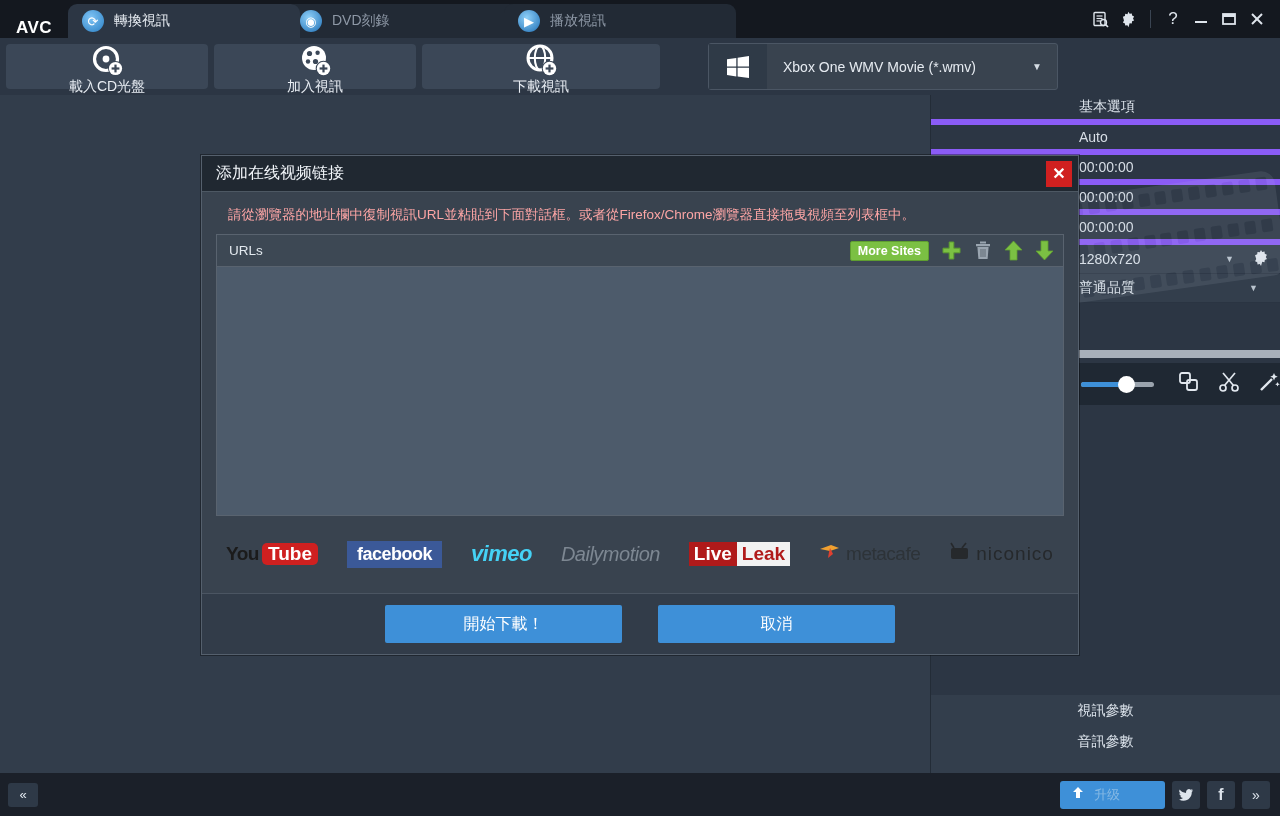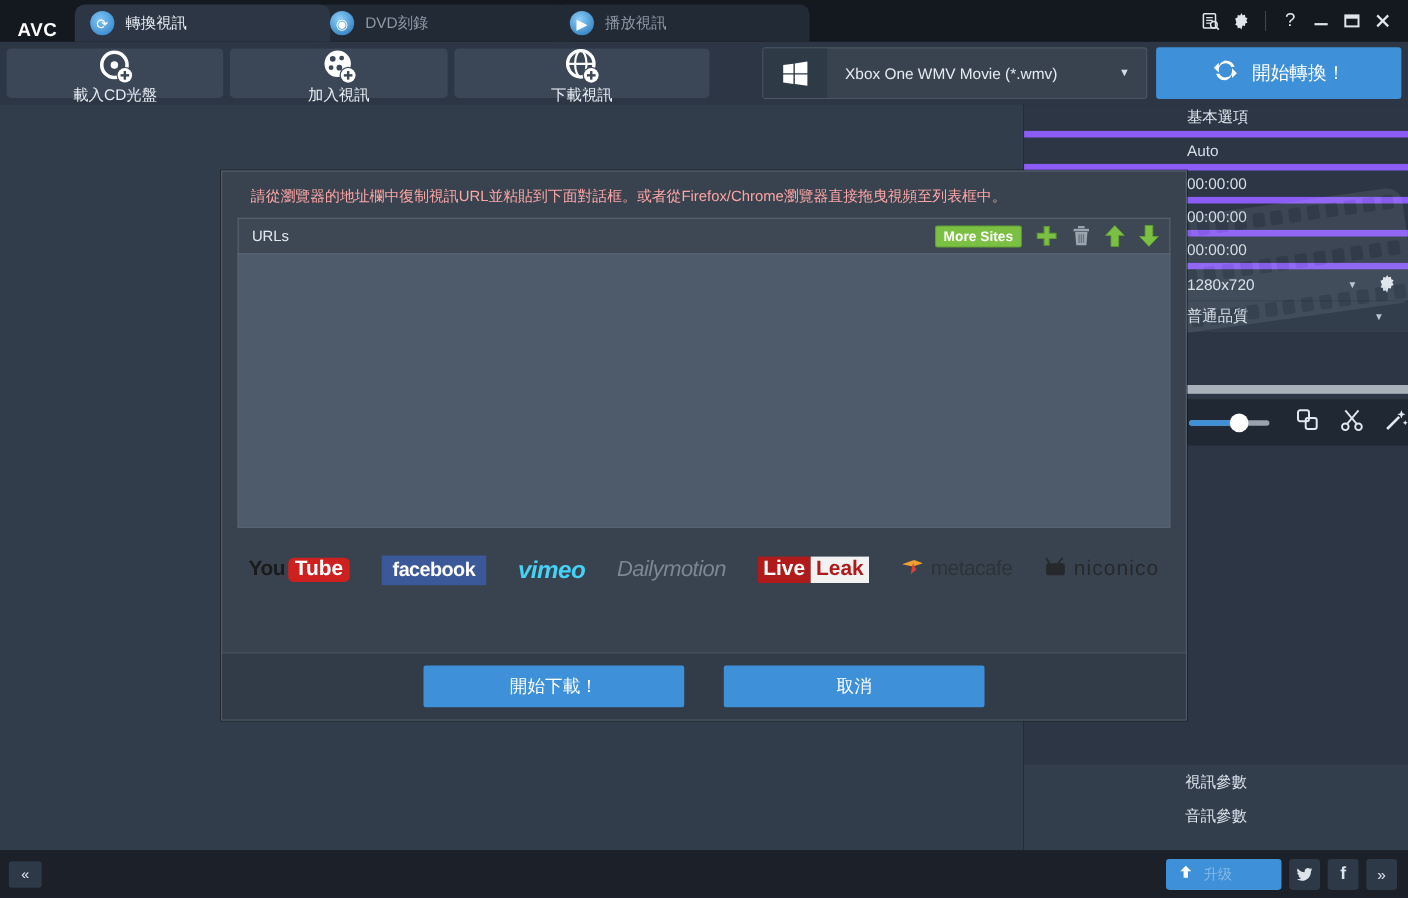--- a/index.html
+++ b/index.html
@@ -372,29 +372,20 @@
             <path d="M2 5.2l9.3-1.3v8.6H2V5.2z" fill="#fff"></path>
             <path d="M12.6 3.7L24 2v10.5H12.6V3.7z" fill="#fff"></path>
             <path d="M2 13.8h9.3v8.6L2 21.1v-7.3z" fill="#fff"></path>
             <path d="M12.6 13.8H24V24l-11.4-1.6v-8.6z" fill="#fff"></path>
           </svg>
       </div>
       <div class="fmt-text">Xbox One WMV Movie (*.wmv)</div>
       <div class="fmt-caret">▼</div>
     </div>
 
-    <div class="convert-btn">
-      <span class="cico">
-        <svg width="24" height="24" viewBox="0 0 24 24">
-            <path d="M12 3a9 9 0 018.5 6h-3.2A6 6 0 006 10.6V14l-4.5-4.5L6 5v3.2A9 9 0 0112 3z" fill="#fff"></path>
-            <path d="M12 21a9 9 0 01-8.5-6h3.2A6 6 0 0018 13.4V10l4.5 4.5L18 19v-3.2A9 9 0 0112 21z" fill="#fff"></path>
-          </svg>
-      </span>
-      <span>開始轉換！</span>
-    </div>
   </div>
 
   <div class="main">
     <div class="filelist"></div>
 
     <div class="rightpanel">
       <div class="filmstrip">
         <div class="film-body"></div>
         <div class="film-holes fh1">
             <i></i>
@@ -531,20 +522,24 @@
         <svg width="16" height="16" viewBox="0 0 16 16">
             <path d="M15 3.2c-.5.25-1.1.4-1.7.5.6-.4 1-1 1.2-1.7-.55.35-1.2.6-1.85.73A2.9 2.9 0 008 5.3c0 .23.03.45.08.66A8.3 8.3 0 011.7 2.6a2.9 2.9 0 00.9 3.9c-.47-.02-.9-.15-1.3-.36v.04c0 1.4 1 2.57 2.33 2.84-.25.06-.5.1-.77.1-.19 0-.37-.02-.55-.05a2.9 2.9 0 002.7 2.02A5.84 5.84 0 011 12.4a8.2 8.2 0 004.47 1.3c5.37 0 8.3-4.45 8.3-8.3v-.38A5.9 5.9 0 0015 3.2z" fill="#dde4ec"></path>
           </svg>
       </div>
       <div class="sq-btn" style="font-weight:bold;font-size:16px">f</div>
       <div class="sq-btn">»</div>
     </div>
   </div>
 
   <div class="dlg">
+    <div class="dlg-title">
+      <span>添加在线视频链接</span>
+      <div class="dlg-close">✕</div>
+    </div>
 
     <div class="dlg-desc">請從瀏覽器的地址欄中復制視訊URL並粘貼到下面對話框。或者從Firefox/Chrome瀏覽器直接拖曳視頻至列表框中。</div>
 
     <div class="urlhdr">
       <span>URLs</span>
       <div class="more-sites">More Sites</div>
       <div class="url-actions">
         <span class="ua">
           <svg width="21" height="21" viewBox="0 0 21 21">
               <path d="M8.2 2h4.6v6.2H19v4.6h-6.2V19H8.2v-6.2H2V8.2h6.2z" fill="#7bc043" stroke="#5f9e30" stroke-width="1"></path>

